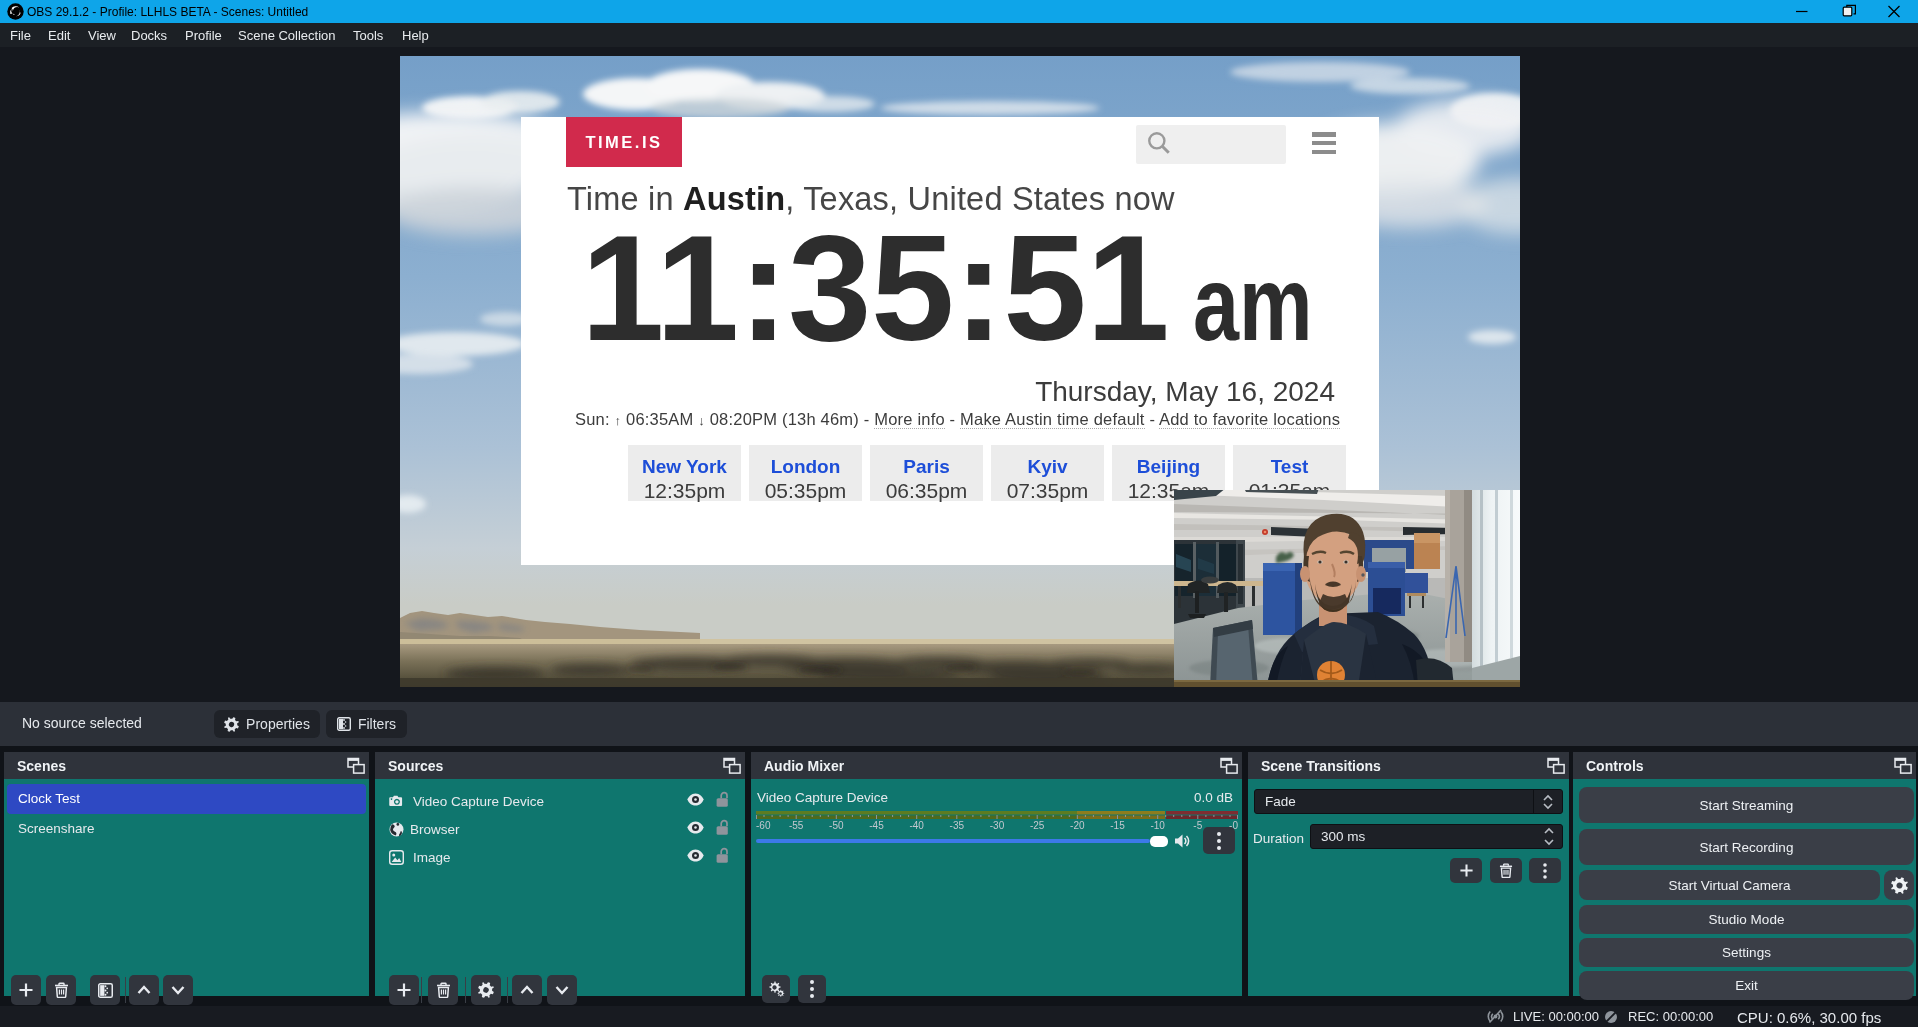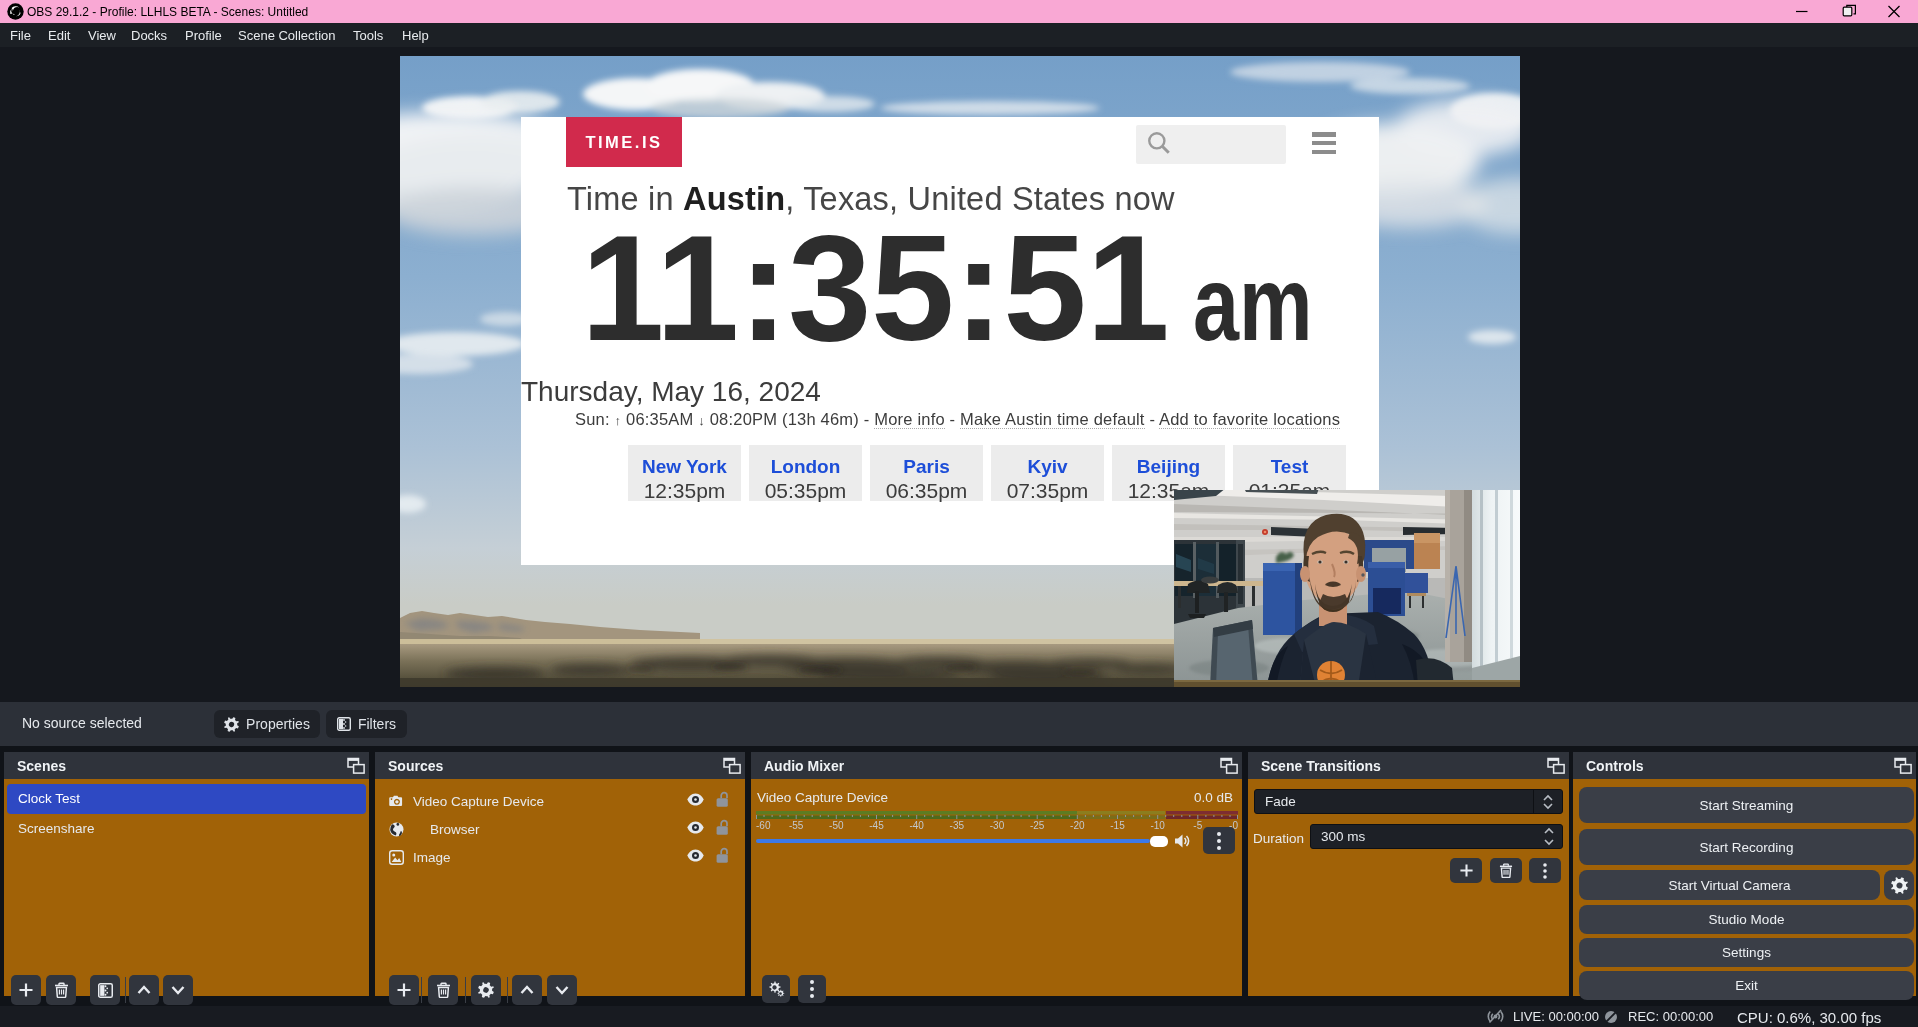--- a/index.html
+++ b/index.html
@@ -1,51 +1,51 @@
 <!DOCTYPE html>
 <html><head>
 <meta charset="utf-8">
 <style>
   * { margin:0; padding:0; box-sizing:border-box; }
   html,body { width:1918px; height:1027px; overflow:hidden; background:#101318; }
   body { font-family:"Liberation Sans", sans-serif; position:relative; }
   .abs { position:absolute; }
 
-  #titlebar { left:0; top:0; width:1918px; height:23px; background:#f9a8d4; }
+  #titlebar { left:0; top:0; width:1918px; height:23px; background:#0ea5e9; }
   #titletext { left:27px; top:5px; font-size:12px; color:#000; }
 
   #menubar { left:0; top:23px; width:1918px; height:24px; background:#1c2025; color:#e8ebee; font-size:13px; }
   #menubar span { position:absolute; top:5px; }
 
   #mainarea { left:0; top:47px; width:1918px; height:655px; background:#15181e; }
   #video { left:400px; top:9px; width:1120px; height:631px; overflow:hidden; background:#7ea6d2; }
 
   #card { left:121px; top:61px; width:858px; height:448px; background:#ffffff; }
   #logo { left:45px; top:0px; width:116px; height:50px; background:#d12a4c; color:#fff; text-align:center; line-height:51px; font-size:16.5px; font-weight:bold; letter-spacing:2.5px; }
   #searchbox { left:615px; top:8px; width:150px; height:39px; background:#efefef; border-radius:2px; }
   #burger { left:791px; top:15px; width:24px; height:23px; }
   #burger div { height:4.5px; background:#8c8c8c; margin-bottom:4.3px; }
   #pagetitle { left:46px; top:64px; font-size:32.5px; color:#464646; letter-spacing:0.2px; }
   #pagetitle b { color:#1f1f1f; }
   #clock { left:60px; top:85px; font-size:150px; font-weight:bold; color:#2d2d2d; letter-spacing:-0.5px; white-space:nowrap; }
   #ampm { display:inline-block; font-size:106px; letter-spacing:0; transform:scaleX(0.78); transform-origin:left bottom; margin-left:24px; }
-  #dateline { left:0px; top:259px; width:814px; font-size:28px; color:#3c3c3c; }
+  #dateline { left:0px; top:259px; width:814px; text-align:right; font-size:28px; color:#3c3c3c; }
   #sunline { left:54px; top:293px; font-size:16.5px; color:#3c3c3c; letter-spacing:0.2px; }
   #sunline .lnk { border-bottom:1px dotted #aaa; }
   #cities { left:0; top:328px; width:858px; height:56px; }
   .citybox { position:absolute; top:0; width:113px; height:56px; background:#ececec; text-align:center; }
   .citybox .nm { font-size:19px; font-weight:bold; color:#1d4ed8; margin-top:11px; }
   .citybox .tm { font-size:21px; color:#3c3c3c; margin-top:1px; }
 
   #webcam { left:774px; top:434px; width:346px; height:197px; overflow:hidden; background:#b9b9b7; }
 
   #srcbar { left:0; top:702px; width:1918px; height:44px; background:#2c3038; color:#e6e9ed; font-size:14px; }
   .tbbtn { position:absolute; top:8px; height:28px; background:#1f2228; border-radius:6px; color:#dfe3e8; font-size:14px; display:flex; align-items:center; justify-content:center; gap:7px; }
 
-  .dock { position:absolute; top:752px; height:244px; background:#a16207; }
+  .dock { position:absolute; top:752px; height:244px; background:#0f766e; }
   .dockhead { position:absolute; left:0; top:0; right:0; height:27px; background:#2f333b; color:#f0f3f6; font-size:14px; font-weight:bold; line-height:28px; padding-left:13px; }
   .dockbody { position:absolute; left:0; top:27px; right:0; bottom:0; }
   .sqbtn { position:absolute; width:30px; height:30px; background:#31353d; border-radius:5px; display:flex; align-items:center; justify-content:center; }
   .srow { position:absolute; left:0; width:100%; height:28px; color:#e6e9ed; font-size:13.5px; display:flex; align-items:center; }
 
   #statusbar { left:0; top:1006px; width:1918px; height:21px; background:#181b21; color:#e6e9ed; font-size:13px; }
   #statusbar span { position:absolute; top:3px; }
 
   .cbtn { background:#3a3e47; border-radius:8px; color:#eef1f4; font-size:13.5px; display:flex; align-items:center; justify-content:center; }
 </style>
@@ -448,21 +448,21 @@
       </svg>
       <span style="margin-left:9px">Video Capture Device</span>
     </div>
     <div class="srow" style="top:36px">
       <svg style="margin-left:14px" width="15" height="15" viewBox="0 0 15 15">
         <circle cx="7.5" cy="7.5" r="7" fill="#e6e9ed"></circle>
         <path d="M3.2 2.2 q1.8 0.3 2.4 1.6 q0.5 1.2-0.6 2 q-1.2 0.8-1 2 q0.2 1.2 1.6 1.6 q1.6 0.4 1.8 1.9 q0.15 1.3-0.8 2.2 q-3-0.7-4.6-3.2 q-1.4-2.4-0.4-5.1 q0.5-1.8 1.6-3z" fill="#262a31"></path>
         <path d="M9.2 0.8 q1.4 0.9 1 2.1 q-0.4 1-1.6 0.8 q-1.2-0.2-1.2-1.4 q0-1.1 1.8-1.5z" fill="#262a31"></path>
         <path d="M12.8 9.5 q0.6 1.8-0.6 3.2 q-1 1.1-2.2 1.4 q-0.3-1.4 0.6-2.4 q0.8-1 0.8-2.2 q0.7-0.4 1.4 0z" fill="#262a31"></path>
       </svg>
-      <span style="margin-left:26px">Browser</span>
+      <span style="margin-left:6px">Browser</span>
     </div>
     <div class="srow" style="top:64px">
       <svg style="margin-left:14px" width="15" height="15" viewBox="0 0 17 17">
         <rect x="0.8" y="0.8" width="15.4" height="15.4" rx="2.8" fill="none" stroke="#e6e9ed" stroke-width="1.6"></rect>
         <circle cx="5.4" cy="5.6" r="1.7" fill="#e6e9ed"></circle>
         <path d="M3 13.5 L7 8.6 L9.5 11.5 L11.5 9 L14 13.5 Z" fill="#e6e9ed"></path>
       </svg>
       <span style="margin-left:9px">Image</span>
     </div>
 

